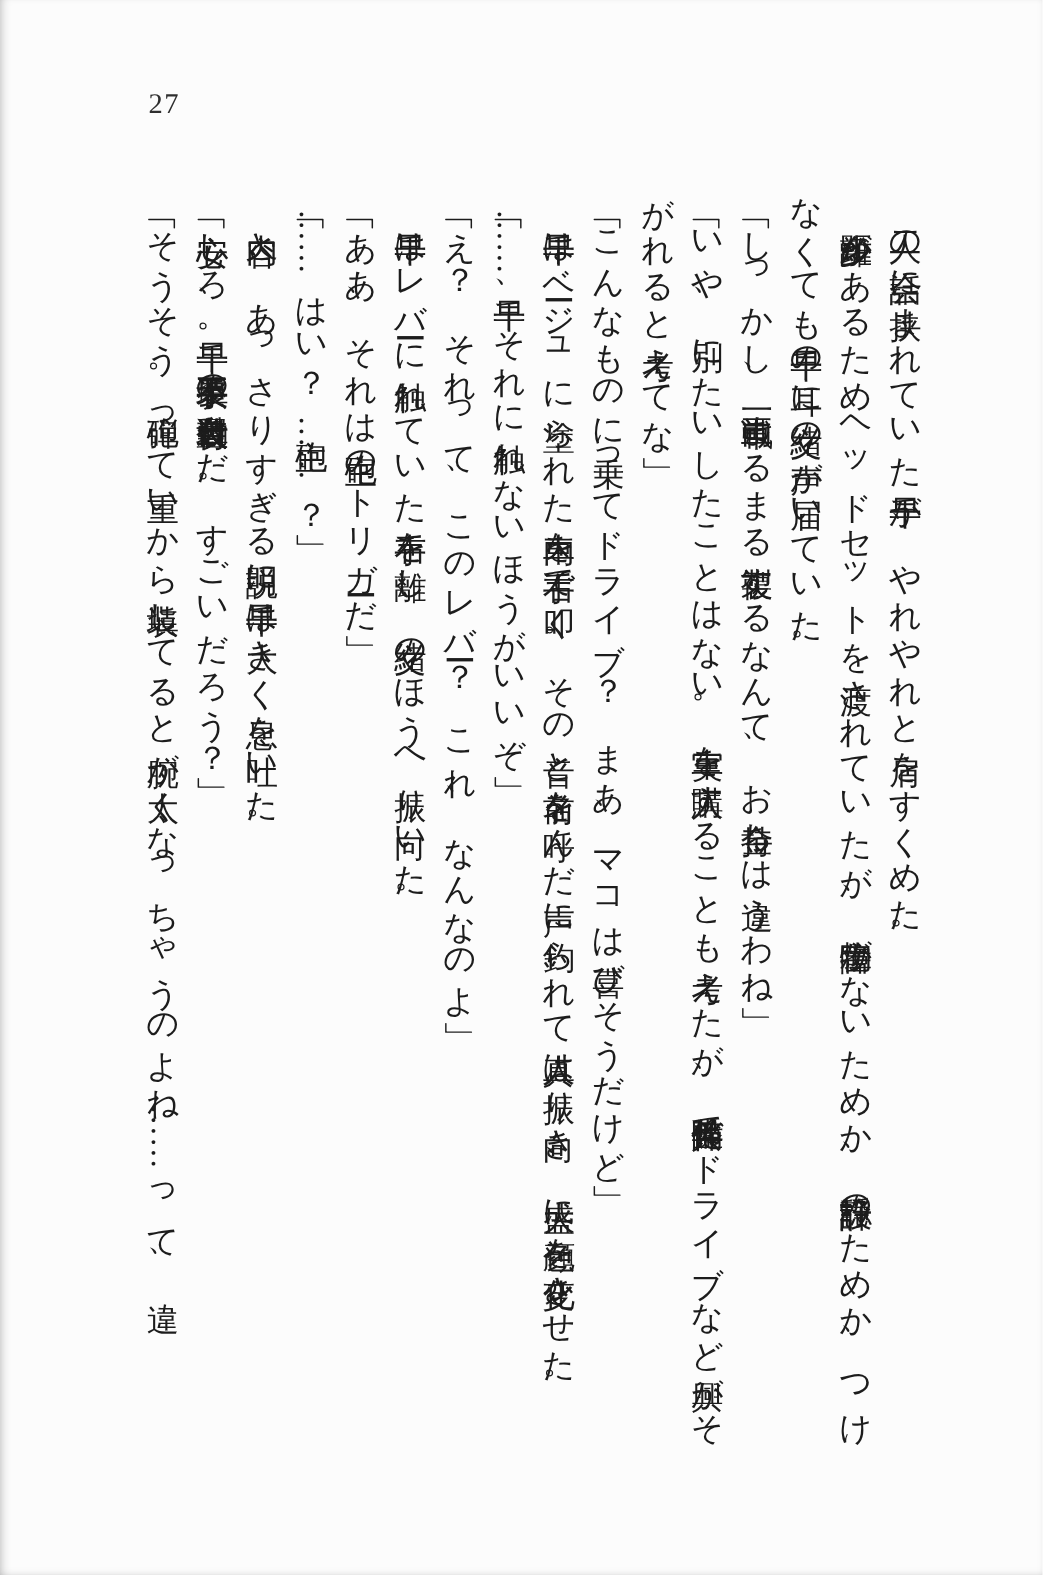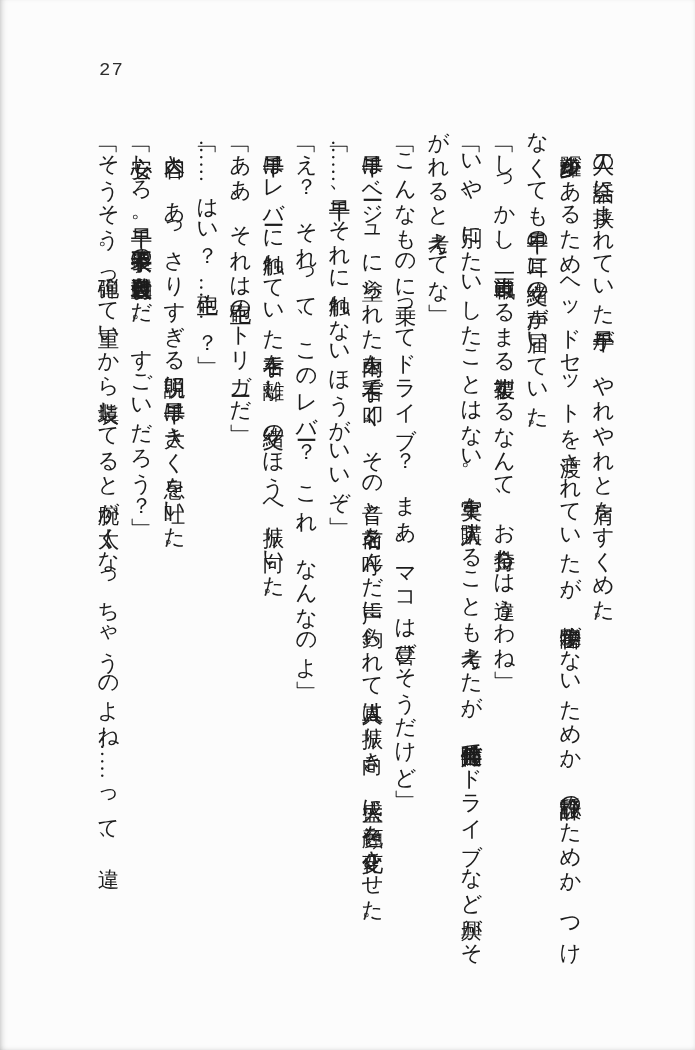--- a/index.html
+++ b/index.html
@@ -19,21 +19,21 @@
                 inset -3px 0 6px -5px rgba(0,0,0,0.14),
                 inset 0 -4px 7px -6px rgba(0,0,0,0.18);
   }
   .page-number {
     position: absolute;
     top: 59px;
     left: 99px;
     font-size: 19px;
     letter-spacing: 1px;
     color: var(--page-number, #2e2e2e);
-    font-family: Liberation Mono, monospace;
+    font-family: Liberation Serif, serif;
   }
   .text-block {
     position: absolute;
     top: 117px;
     right: 76px;
     width: 566px;
     height: 860px;
     writing-mode: vertical-rl;
     -webkit-writing-mode: vertical-rl;
     text-orientation: mixed;

